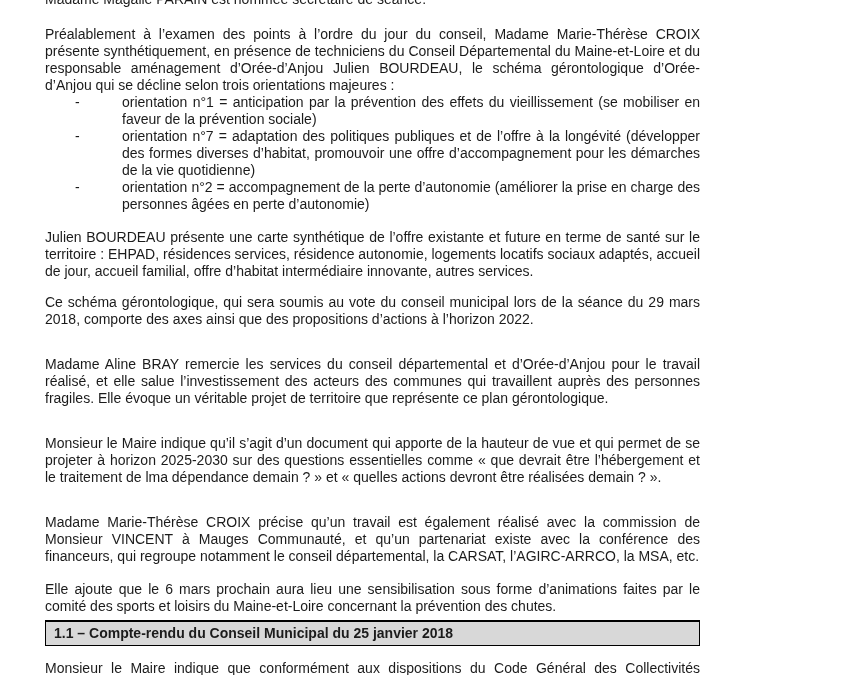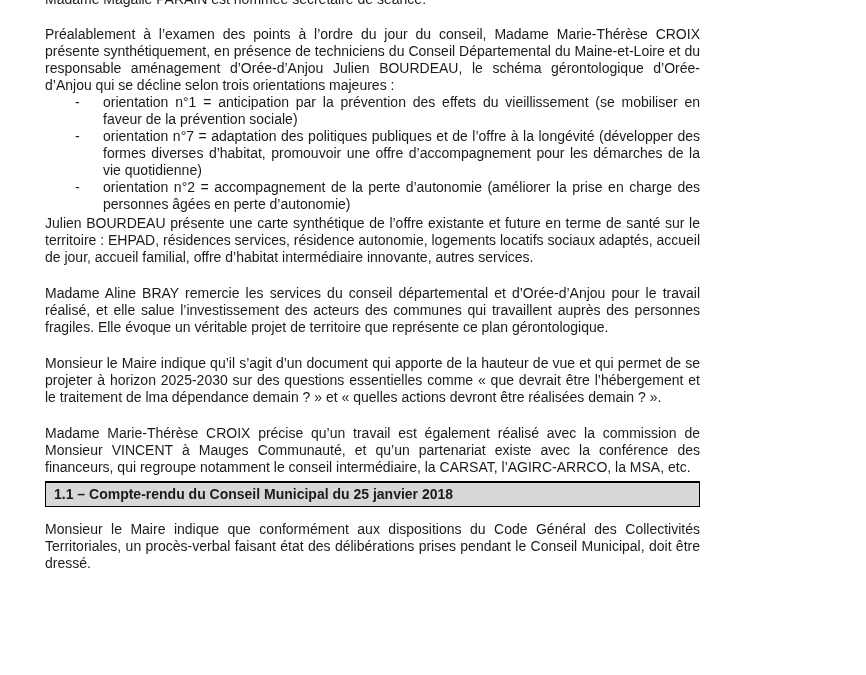--- a/index.html
+++ b/index.html
@@ -26,35 +26,36 @@
     height: 8px;
     overflow: hidden;
   }
   .clipped-line span {
     display: block;
     margin-top: -9px;
     white-space: nowrap;
   }
   .para {
     text-align: justify;
-    margin-top: 19px;
+    margin-top: 28px;
   }
   .para.intro { margin-top: 18px; }
-  .para.mt0  { margin-top: 2px; }
+  .para.mt0  { margin-top: 16px; }
   .para.mt14 { margin-top: 14px; }
   .bullet-list { margin: 0; }
   .bullet { display: flex; }
   .bullet .dash {
     flex: 0 0 auto;
     width: 28px;
     margin-left: 30px;
   }
   .bullet .btext {
     flex: 1 1 auto;
     text-align: justify;
+    margin-left: 19px;
   }
   .heading-box {
     margin-top: 5px;
     background: #d8d8d8;
     border: 1px solid #000000;
     border-top-width: 2px;
     padding: 3px 8px;
     font-weight: bold;
   }
 </style>
@@ -79,28 +80,30 @@
       <div class="btext">orientation n°7 = adaptation des politiques publiques et de l’offre à la longévité (développer des formes diverses d’habitat, promouvoir une offre d’accompagnement pour les démarches de la vie quotidienne)</div>
     </div>
     <div class="bullet">
       <span class="dash">-</span>
       <div class="btext">orientation n°2 = accompagnement de la perte d’autonomie (améliorer la prise en charge des personnes âgées en perte d’autonomie)</div>
     </div>
   </div>
 
   <p class="para mt0">Julien BOURDEAU présente une carte synthétique de l’offre existante et future en terme de santé sur le territoire : EHPAD, résidences services, résidence autonomie, logements locatifs sociaux adaptés, accueil de jour, accueil familial, offre d’habitat intermédiaire innovante, autres services.</p>
 
+  <p class="para mt14">Ce schéma gérontologique, qui sera soumis au vote du conseil municipal lors de la séance du 29 mars 2018, comporte des axes ainsi que des propositions d’actions à l’horizon 2022.</p>
 
   <p class="para">Madame Aline BRAY remercie les services du conseil départemental et d’Orée-d’Anjou pour le travail réalisé, et elle salue l’investissement des acteurs des communes qui travaillent auprès des personnes fragiles. Elle évoque un véritable projet de territoire que représente ce plan gérontologique.</p>
 
 
   <p class="para">Monsieur le Maire indique qu’il s’agit d’un document qui apporte de la hauteur de vue et qui permet de se projeter à horizon 2025-2030 sur des questions essentielles comme « que devrait être l’hébergement et le traitement de lma dépendance demain ? » et « quelles actions devront être réalisées demain ? ».</p>
 
   <div>
-    <p class="para">Madame Marie-Thérèse CROIX précise qu’un travail est également réalisé avec la commission de Monsieur VINCENT à Mauges Communauté, et qu’un partenariat existe avec la conférence des financeurs, qui regroupe notamment le conseil intermédiaire, la CARSAT, l’AGIRC-ARRCO, la MSA, etc.</p>
+    <p class="para">Madame Marie-Thérèse CROIX précise qu’un travail est également réalisé avec la commission de Monsieur VINCENT à Mauges Communauté, et qu’un partenariat existe avec la conférence des financeurs, qui regroupe notamment le conseil départemental, la CARSAT, l’AGIRC-ARRCO, la MSA, etc.</p>
+    <p class="para mt0">Elle ajoute que le 6 mars prochain aura lieu une sensibilisation sous forme d’animations faites par le comité des sports et loisirs du Maine-et-Loire concernant la prévention des chutes.</p>
   </div>
 
   <div class="heading-box">
     <span>1.1 – Compte-rendu du Conseil Municipal du 25 janvier 2018</span>
   </div>
 
   <p class="para mt14">Monsieur le Maire indique que conformément aux dispositions du Code Général des Collectivités Territoriales, un procès-verbal faisant état des délibérations prises pendant le Conseil Municipal, doit être dressé.</p>
 
 </div>
 

